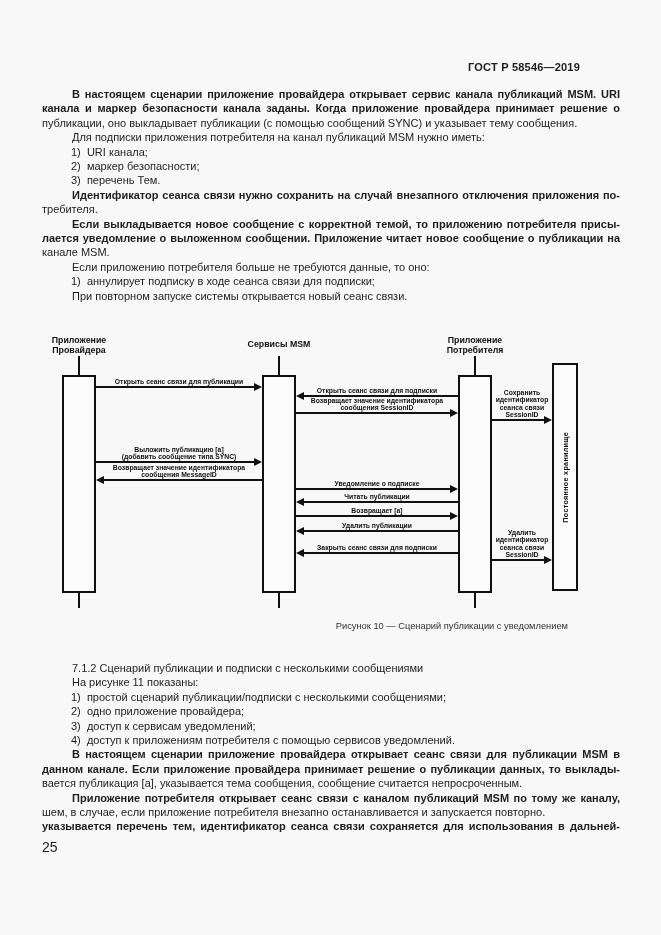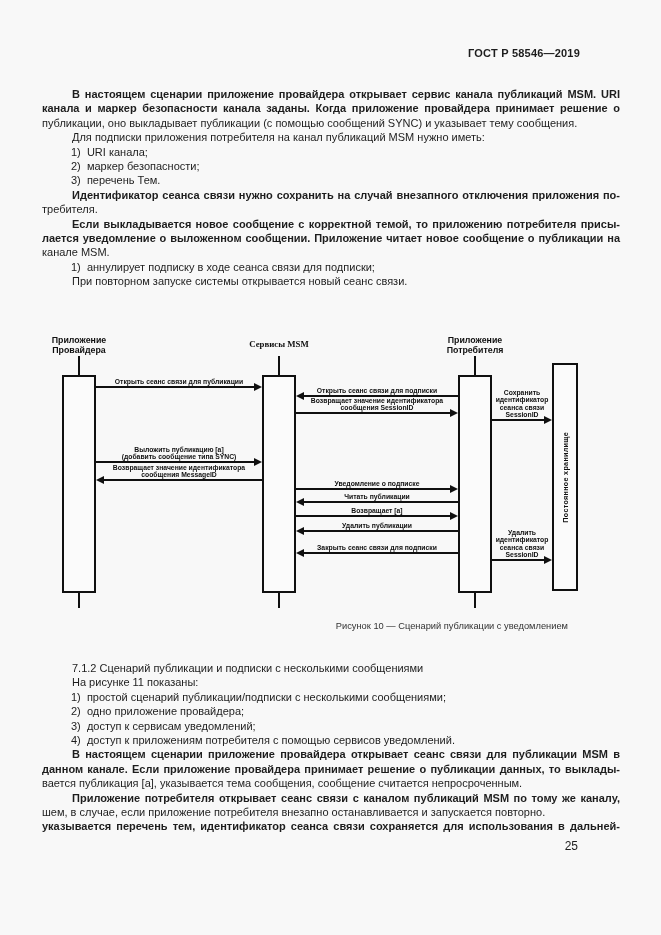--- a/index.html
+++ b/index.html
@@ -2,21 +2,21 @@
 <html lang="ru"><head>
 <meta charset="utf-8">
 <style>
   html,body{margin:0;padding:0;background:#e9e9e9;}
   .page{
     position:relative;width:661px;height:935px;margin:0 auto;
     background:#f8f8f8;color:#1d1d1d;overflow:hidden;
     font-family:"Liberation Sans","DejaVu Sans",sans-serif;
   }
   .doc-header{
-    position:absolute;top:47px;left:42px;width:538px;text-align:right;
+    position:absolute;top:61px;left:42px;width:538px;text-align:right;
     font-size:11px;font-weight:bold;letter-spacing:.2px;
   }
   .textblock{position:absolute;left:42px;width:578px;font-size:11px;line-height:14.4px;}
   .tl{min-height:14.4px;}
   .tl.j{text-align:justify;text-align-last:justify;font-weight:bold;-moz-text-align-last:justify;}
   .tl.first{text-indent:30px;}
   .tl.list{padding-left:29px;}
   .tl.heading{font-weight:normal;text-indent:30px;}
   .fig-caption{
     position:absolute;top:621px;left:0;width:568px;text-align:right;
@@ -37,21 +37,21 @@
     font-size:6.8px;font-weight:bold;line-height:7.2px;white-space:nowrap;color:#101010;
   }
   .storage-box{
     position:absolute;border:2px solid #101010;box-sizing:border-box;
     display:flex;align-items:center;justify-content:center;background:#fbfbfb;
   }
   .storage-label{
     writing-mode:vertical-rl;transform:rotate(180deg);
     font-size:7.2px;font-weight:bold;white-space:nowrap;letter-spacing:.3px;color:#101010;
   }
-  .page-number{position:absolute;top:839px;left:42px;width:536px;text-align:right;font-size:12px;}
+  .page-number{position:absolute;top:839px;left:42px;width:536px;text-align:left;font-size:14px;}
 </style>
 </head>
 <body>
 
 <div class="page">
 
   <div class="doc-header">ГОСТ Р 58546—2019</div>
 
   <div class="textblock" style="top:87px;">
       <div class="tl first j">В настоящем сценарии приложение провайдера открывает сервис канала публикаций MSM. URI</div>
@@ -59,33 +59,34 @@
       <div class="tl plain">публикации, оно выкладывает публикации (с помощью сообщений SYNC) и указывает тему сообщения.</div>
       <div class="tl first">Для подписки приложения потребителя на канал публикаций MSM нужно иметь:</div>
       <div class="tl list">1)&nbsp;&nbsp;URI канала;</div>
       <div class="tl list">2)&nbsp;&nbsp;маркер безопасности;</div>
       <div class="tl list">3)&nbsp;&nbsp;перечень Тем.</div>
       <div class="tl first j">Идентификатор сеанса связи нужно сохранить на случай внезапного отключения приложения по-</div>
       <div class="tl plain">требителя.</div>
       <div class="tl first j">Если выкладывается новое сообщение с корректной темой, то приложению потребителя присы-</div>
       <div class="tl j">лается уведомление о выложенном сообщении. Приложение читает новое сообщение о публикации на</div>
       <div class="tl plain">канале MSM.</div>
+      <div class="tl first">Если приложению потребителя больше не требуются данные, то оно:</div>
       <div class="tl list">1)&nbsp;&nbsp;аннулирует подписку в ходе сеанса связи для подписки;</div>
       <div class="tl first">При повторном запуске системы открывается новый сеанс связи.</div>
     </div>
 
   <div id="diagram">
       <div class="ll-label" style="left: 79px; top: 336.4px;">
         <div>Приложение</div>
         <div>Провайдера</div>
       </div>
       <div class="vline" style="left: 78px; top: 356px; height: 19px;"></div>
       <div class="act-box" style="left: 62px; top: 375px; width: 34px; height: 218px;"></div>
       <div class="vline" style="left: 78px; top: 593px; height: 15px;"></div>
-      <div class="ll-label" style="left: 279px; top: 340px; font-family: Liberation Serif, serif;">
+      <div class="ll-label" style="left: 279px; top: 340px;">
         <div>Сервисы MSM</div>
       </div>
       <div class="vline" style="left: 278px; top: 356px; height: 19px;"></div>
       <div class="act-box" style="left: 262px; top: 375px; width: 34px; height: 218px;"></div>
       <div class="vline" style="left: 278px; top: 593px; height: 15px;"></div>
       <div class="ll-label" style="left: 475px; top: 336.4px;">
         <div>Приложение</div>
         <div>Потребителя</div>
       </div>
       <div class="vline" style="left: 474px; top: 356px; height: 19px;"></div>

